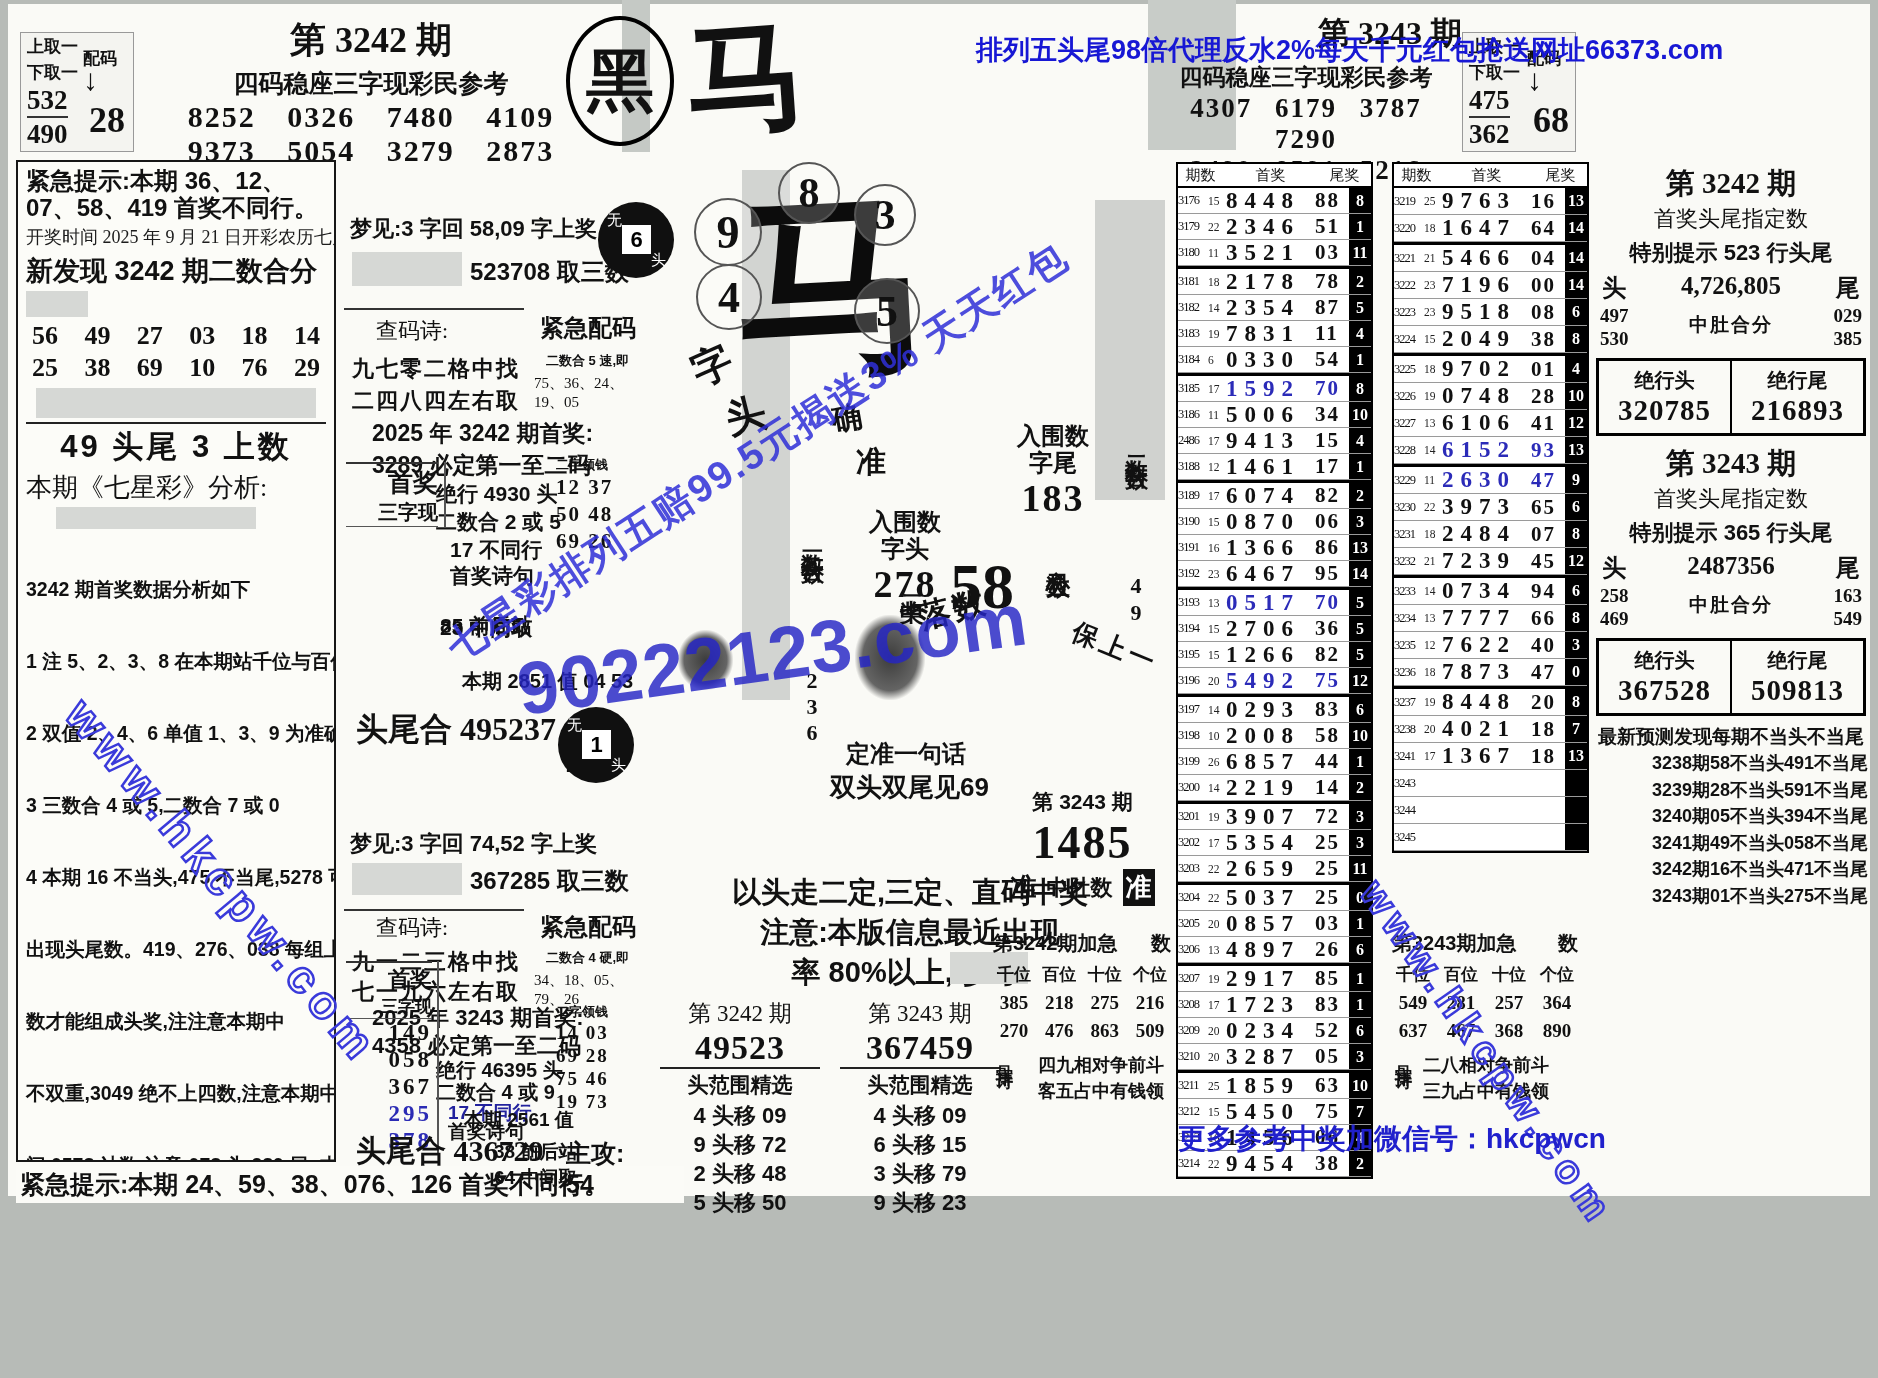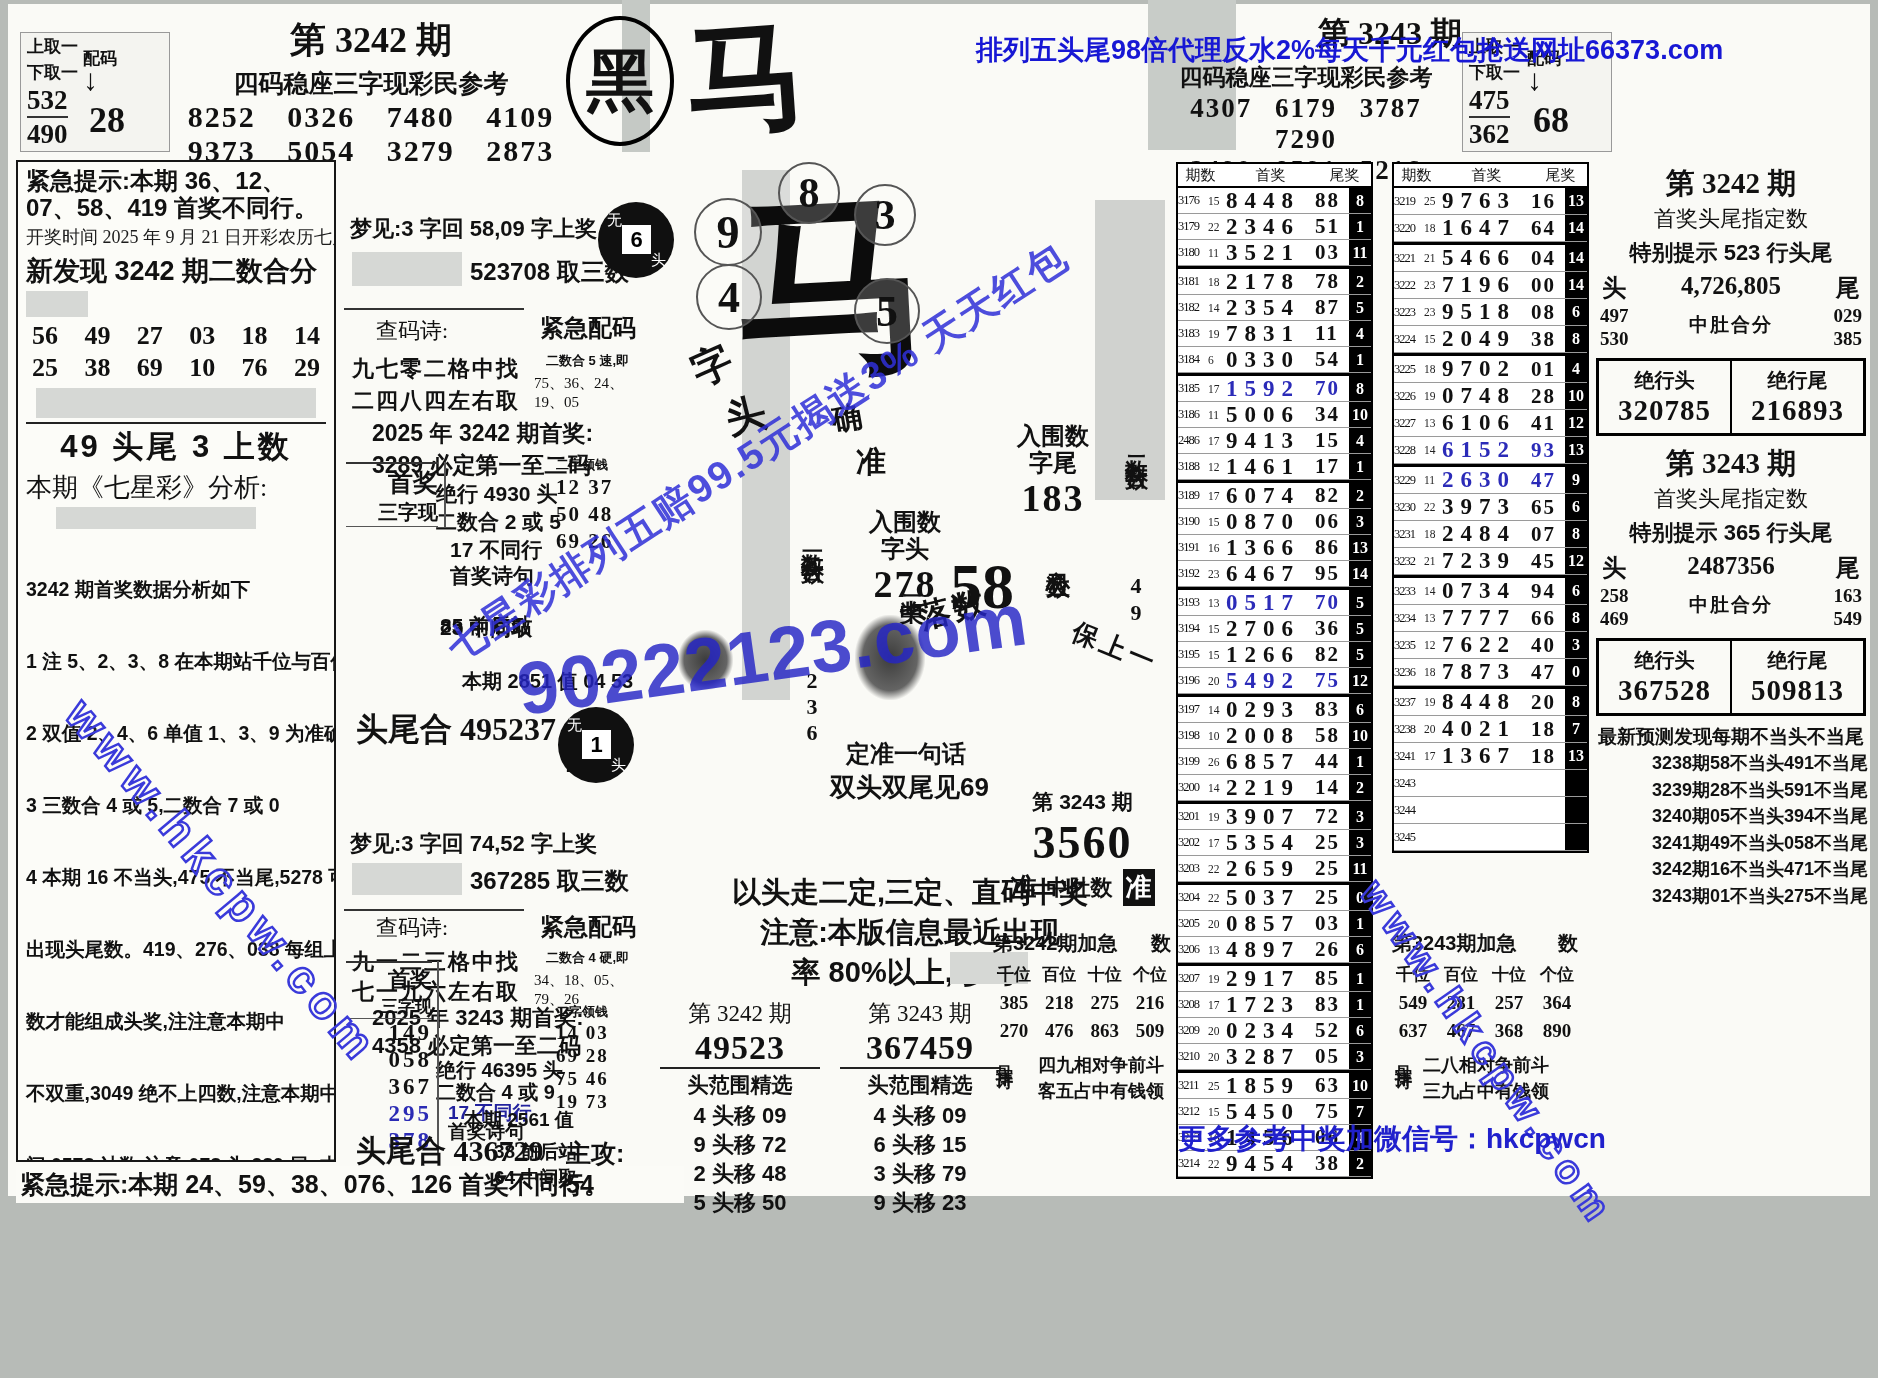--- a/index.html
+++ b/index.html
@@ -6,21 +6,21 @@
   body{width:1878px;height:1378px;background:#b7bbb7;position:relative;overflow:hidden;
        font-family:"Liberation Sans",sans-serif;color:#111;}
   .paper{position:absolute;left:8px;top:4px;width:1862px;height:1192px;background:#fafaf6;}
   .ab{position:absolute;}
   .b{font-weight:bold;}
   .ser{font-family:"Liberation Serif",serif;}
   .ctr{text-align:center;}
   .gray{background:#d6d8d5;}
   .vrt{writing-mode:vertical-rl;text-orientation:upright;letter-spacing:4px;}
   
-  .cfgbox{border:1px solid #999;background:#f4f4f0;font-weight:bold;padding-left:36px;}
+  .cfgbox{border:1px solid #999;background:#f4f4f0;font-weight:bold;}
   .arrow{font-size:30px;font-weight:bold;}
   .fourrow{font-family:"Liberation Serif",serif;font-weight:bold;font-size:30px;letter-spacing:2px;word-spacing:22px;}
   .logo-oval{width:100px;height:122px;border:4px solid #000;border-radius:50%;display:flex;align-items:center;justify-content:center;}
   .logo-oval span{font-size:68px;font-weight:bold;font-family:"Liberation Serif",serif;}
   .logo-ma{font-size:120px;font-weight:bold;font-family:"Liberation Serif",serif;transform:rotate(-4deg);}
   
   .leftcol{left:16px;top:160px;width:320px;height:1002px;border:2px solid #161616;background:#fcfcf8;
            padding:6px 8px;box-sizing:border-box;overflow:hidden;}
   .alert{font-size:24px;font-weight:bold;line-height:1.12;}
   .dtime{font-size:18px;font-family:"Liberation Serif",serif;color:#1c1c1c;margin-top:3px;white-space:nowrap;}
@@ -413,21 +413,21 @@
         <div class="mv">4 头移 09</div>
         <div class="mv">6 头移 15</div>
         <div class="mv">3 头移 79</div>
         <div class="mv">9 头移 23</div>
       </div>
   </div>
 </div>
 
 <div class="ab g2781 ctr" style="left:995px;top:788px;width:175px">
   <div class="tt">第 3243 期</div>
-  <div class="nn">3560</div>
+  <div class="nn">1485</div>
   <div class="bt" style="justify-content:center">
     <span style="font-size:26px">准</span>
     <span style="font-size:22px">中肚数</span>
     <span style="font-size:26px;background:#111;color:#fff;padding:1px 3px">准</span>
   </div>
 </div>
 <div class="ab jj" style="left:993px;top:930px;width:178px">
   <div class="tt">
       <span>第3242期加急</span>
       <span>数</span>

